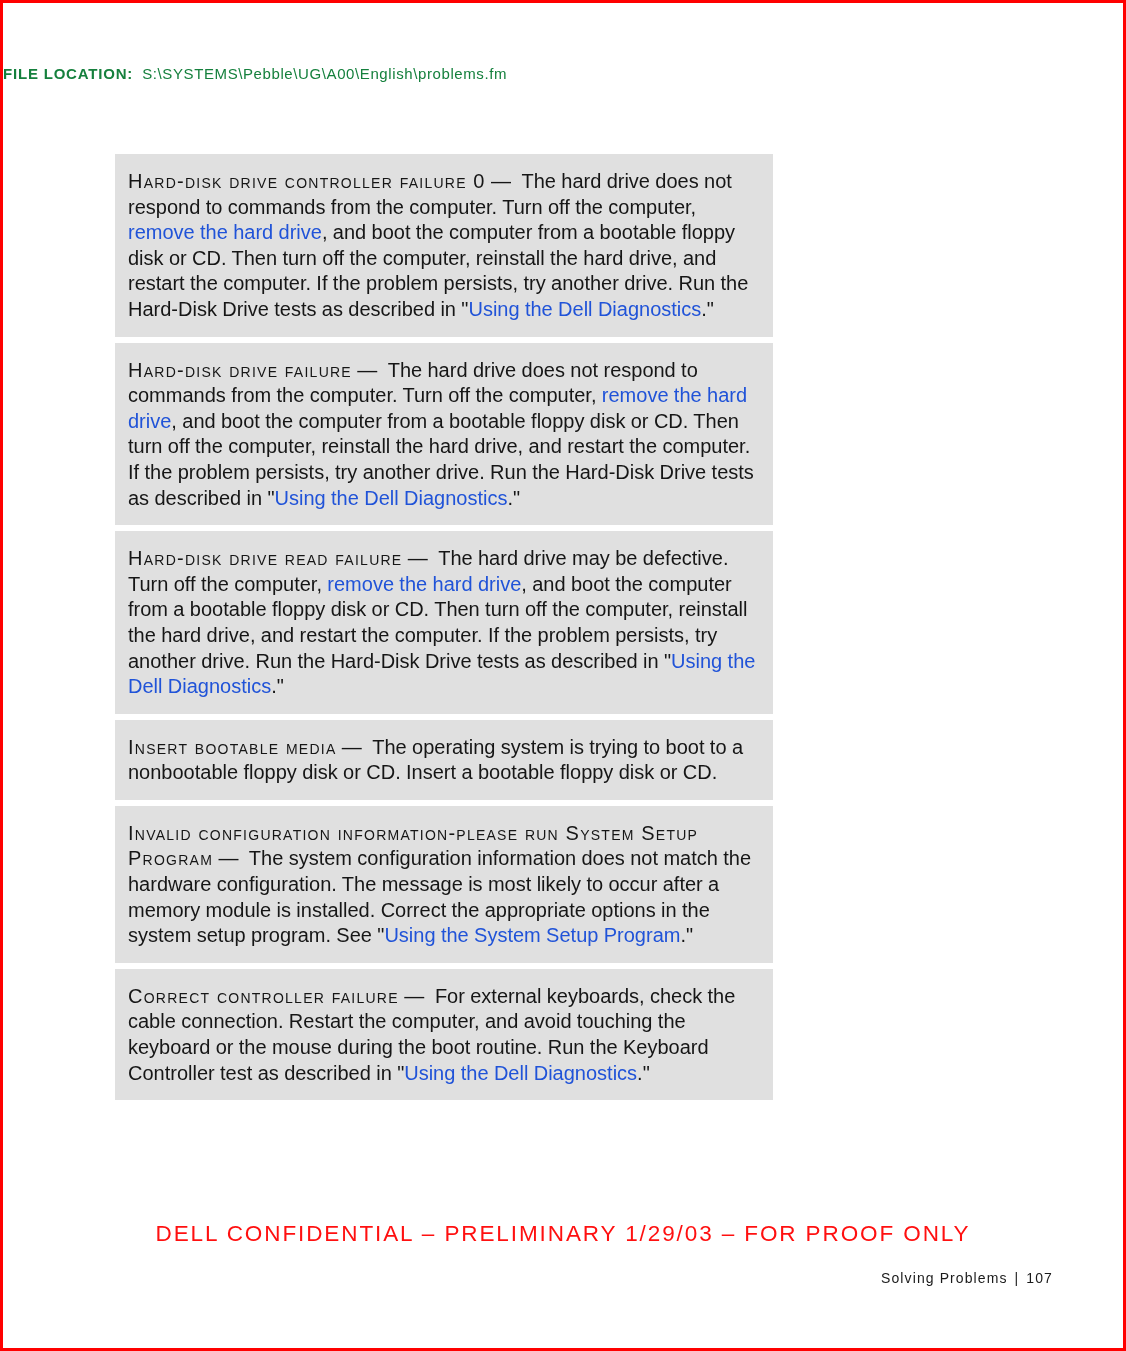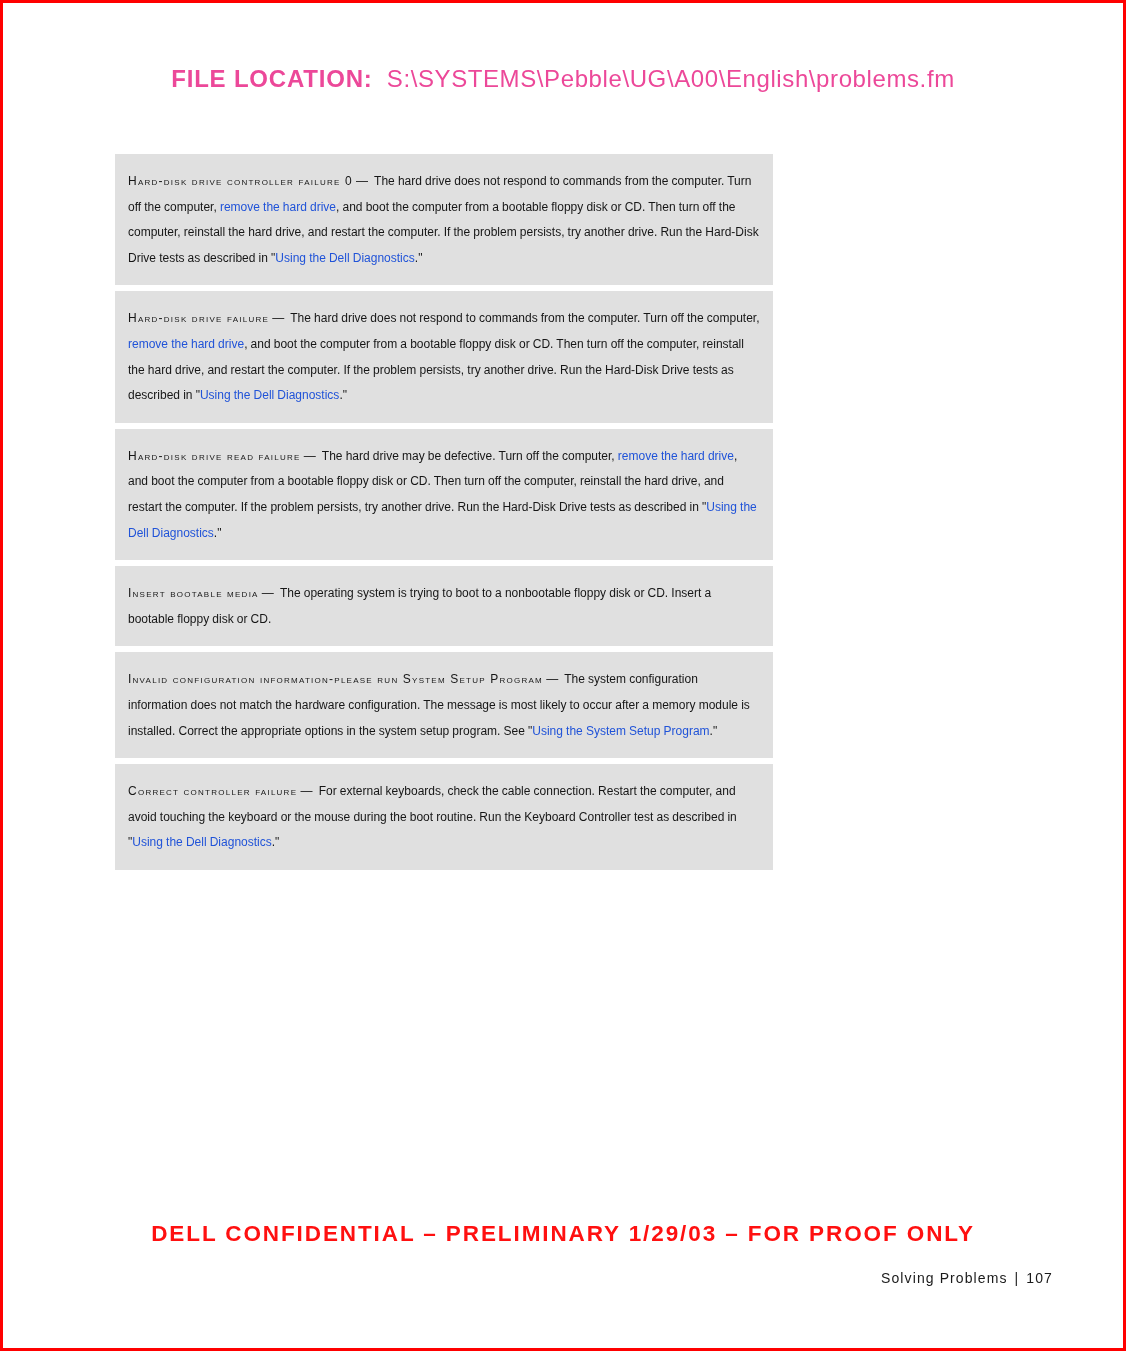--- a/index.html
+++ b/index.html
@@ -22,23 +22,23 @@
     height: 1351px;
     box-sizing: border-box;
     border: 3px solid #ff0000;
     background: #ffffff;
   }
   .file-location {
     position: absolute;
     left: 0;
     top: 62px;
     width: 100%;
-    text-align: center;
-    color: #ec4899;
-    font-size: 24px;
+    text-align: left;
+    color: #15803d;
+    font-size: 15px;
     letter-spacing: 0.4px;
     white-space: nowrap;
   }
   .file-location .fl-label {
     font-weight: bold;
     letter-spacing: 0.8px;
   }
   .file-location .fl-path {
     font-weight: normal;
     letter-spacing: 0.6px;
@@ -52,21 +52,21 @@
   }
 
   .msg-block {
     background: #e0e0e0;
     padding: 15px 13px 14px 13px;
     margin-bottom: 6px;
     box-sizing: border-box;
   }
 
   .msg-text {
-    font-size: 12px;
+    font-size: 20px;
     line-height: 25.6px;
     color: #161616;
     text-align: left;
     word-spacing: -0.2px;
   }
 
   .term {
     font-variant: small-caps;
     font-feature-settings: "smcp" 1;
     letter-spacing: 1.25px;
@@ -83,21 +83,21 @@
   }
 
   .confidential {
     position: absolute;
     left: 0;
     top: 1218px;
     width: 100%;
     text-align: center;
     color: #ff1010;
     font-size: 22.5px;
-    font-weight: bold;
+    font-weight: normal;
     letter-spacing: 1.9px;
     white-space: nowrap;
   }
 
   .page-footer {
     position: absolute;
     right: 70px;
     top: 1267px;
     color: #1a1a1a;
     font-size: 14px;

